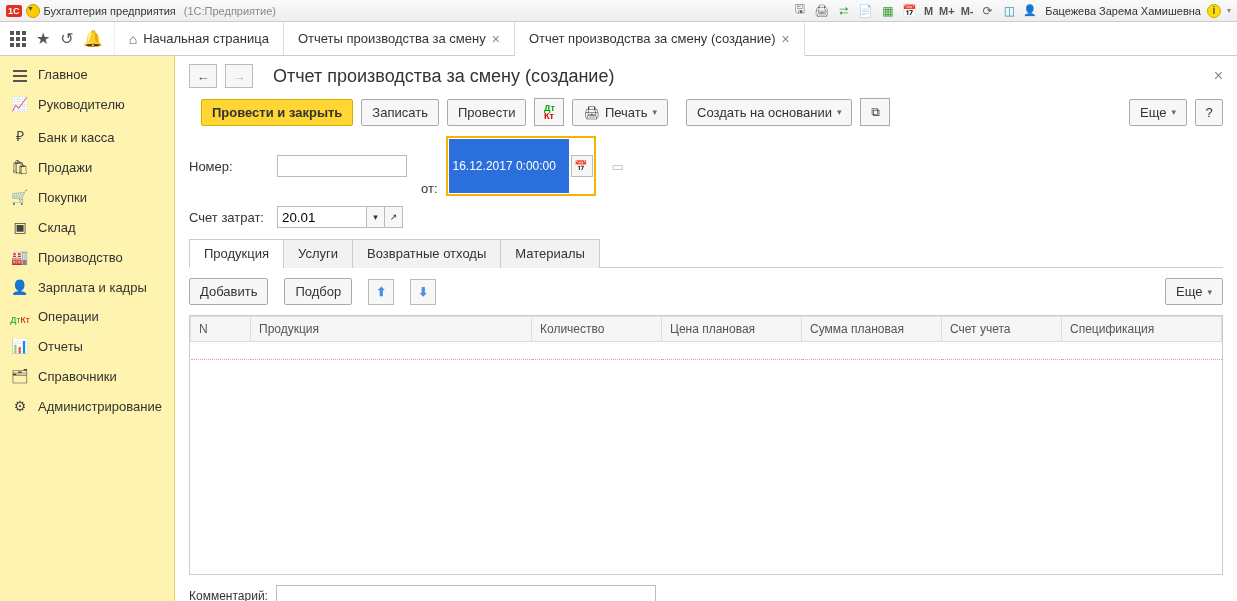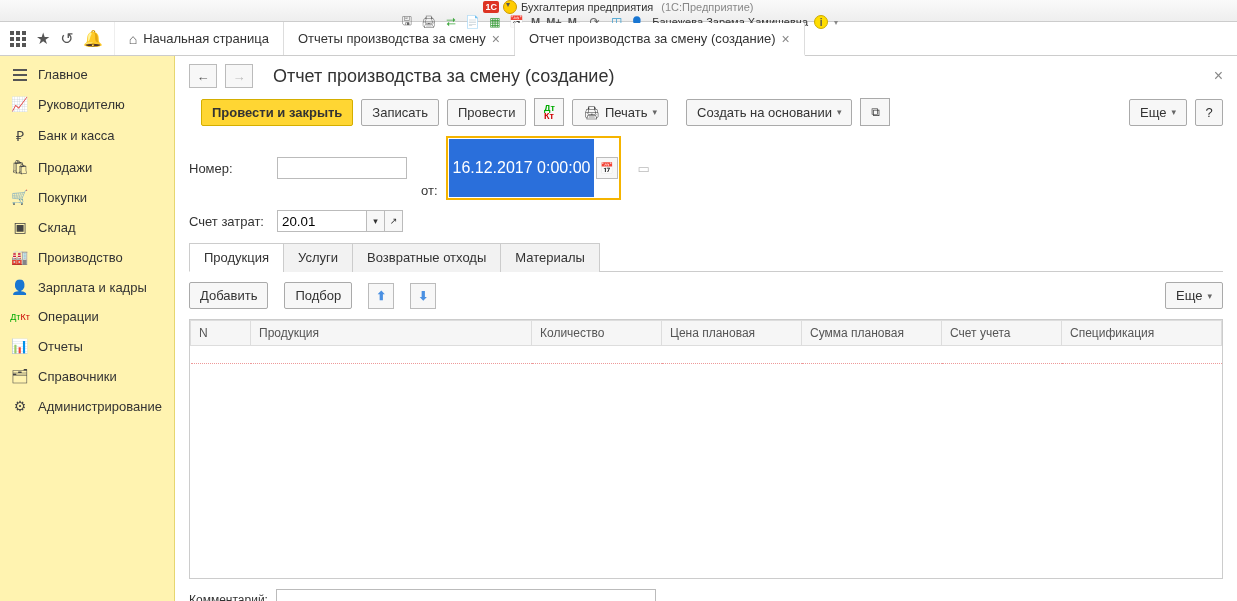--- a/index.html
+++ b/index.html
@@ -1,19 +1,19 @@
 <!DOCTYPE html>
 <html><head>
 <meta charset="utf-8">
 <style>
   * { box-sizing: border-box; margin: 0; padding: 0; }
   body { font-family: Arial, sans-serif; font-size: 12px; color: #333; background: #fff; width: 1237px; height: 601px; overflow: hidden; }
   
   
-  .titlebar { height: 22px; background: linear-gradient(#fafafa,#eee); border-bottom: 1px solid #ccc; display: flex; align-items: center; padding: 0 6px; font-size: 11px; flex-direction: column; }
+  .titlebar { height: 22px; background: linear-gradient(#fafafa,#eee); border-bottom: 1px solid #ccc; display: flex; align-items: center; padding: 0 6px; font-size: 11px; }
   .titlebar-left { display: flex; align-items: center; gap: 4px; flex: 1; }
   .titlebar-right { display: flex; align-items: center; gap: 6px; }
   .logo-1c { background: #d32; color:#fff; font-weight:bold; font-size:9px; padding:1px 2px; border-radius:2px; }
   .round-btn { width:14px; height:14px; border-radius:50%; background:#fc0; border:1px solid #c90; display:inline-block; position:relative;}
   .round-btn::after{content:"▾"; font-size:8px; position:absolute; top:-1px; left:2px; color:#555;}
   .tb-icon { width:16px; height:16px; display:inline-flex; align-items:center; justify-content:center; color:#666; font-size:12px; cursor:pointer;}
   .m-text { font-weight:bold; font-size:11px; color:#555; cursor:pointer; }
   .user-icon { color:#666; margin-right:2px;}
   .info-icon { width:14px;height:14px;border-radius:50%;background:#fd0;border:1px solid #ca0;display:inline-flex;align-items:center;justify-content:center;font-weight:bold;font-size:10px;color:#555;}
   
@@ -24,21 +24,21 @@
   .apps-grid { display:grid; grid-template-columns:repeat(3,4px); grid-template-rows:repeat(3,4px); gap:2px;}
   .apps-grid span{background:#555;}
   .tab { display:flex; align-items:center; gap:6px; padding:0 14px; border-right:1px solid #ddd; font-size:13px; cursor:pointer;}
   .tab .home-ico{font-size:14px;color:#555;}
   .tab.active { background:#fff; border-bottom:2px solid #fff; position:relative; top:1px;}
   .tab .x { color:#888; font-size:14px; cursor:pointer;}
   
   
   .main { display:flex; height: calc(601px - 22px - 34px); }
   .sidebar { width:175px; background:#fff3b0; padding:4px 0; border-right:1px solid #e6d670; flex-shrink:0;}
-  .side-item { display:flex; align-items:center; gap:10px; padding:7px 12px; font-size:13px; color:#333; cursor:pointer;}
+  .side-item { display:flex; align-items:flex-end; gap:10px; padding:7px 12px; font-size:13px; color:#333; cursor:pointer;}
   .side-item .ico{width:16px; display:inline-flex; justify-content:center; color:#444; font-size:14px;}
   .burger{display:flex;flex-direction:column;gap:3px;}
   .burger span{display:block;width:14px;height:2px;background:#555;}
 
   .content { flex:1; padding:8px 14px; overflow:auto; position:relative;}
   .nav-row{display:flex;align-items:center;gap:8px;margin-bottom:4px;}
   .navbtn{width:28px;height:24px;border:1px solid #bbb;background:#f7f7f7;display:flex;align-items:center;justify-content:center;cursor:pointer;font-size:13px;color:#555;}
   .page-title{font-size:18px;margin-left:12px;}
   .close-x{margin-left:auto;font-size:16px;color:#888;cursor:pointer;}
 
@@ -49,21 +49,21 @@
   .toolbar-spacer{flex:1;}
   .iconbtn{border:1px solid #aaa;background:#f7f7f7;width:30px;height:28px;display:flex;align-items:center;justify-content:center;cursor:pointer;}
   .dtkt{font-size:9px;line-height:8px;text-align:left;}
   .dtkt .dt{color:#0a0;font-weight:bold;}
   .dtkt .kt{color:#c00;font-weight:bold;}
 
   .form-row{display:flex;align-items:center;gap:8px;margin-bottom:10px;font-size:13px;}
   .lbl{min-width:80px;}
   .txt-input{border:1px solid #bbb;height:22px;padding:0 4px;font-size:12px;}
   .date-wrap{display:inline-flex;align-items:center;border:2px solid #f5b400;padding:1px;}
-  .date-sel{background:#2a6fdb;color:#fff;padding:20px 4px;font-size:16px;min-width:120px;}
+  .date-sel{background:#2a6fdb;color:#fff;padding:20px 4px;font-size:12px;min-width:120px;}
   .cal-btn{border:1px solid #bbb;background:#f7f7f7;width:22px;height:22px;display:flex;align-items:center;justify-content:center;cursor:pointer;font-size:11px;margin-left:2px;}
   .ghost-icon{color:#bbb;margin-left:8px;font-size:13px;}
   .combo{display:inline-flex;align-items:flex-end;}
   .combo input{border:1px solid #bbb;height:22px;padding:0 4px;width:90px;}
   .combo .cbtn{border:1px solid #bbb;border-left:none;width:18px;height:22px;background:#f7f7f7;display:flex;align-items:center;justify-content:center;font-size:9px;cursor:pointer;}
 
   .subtabs{display:flex;border-bottom:1px solid #ccc;}
   .subtab{padding:6px 14px;border:1px solid #ccc;border-bottom:none;margin-right:-1px;background:#f2f2f2;font-size:13px;cursor:pointer;position:relative;top:1px;}
   .subtab.active{background:#fff;border-bottom:1px solid #fff;}
 

